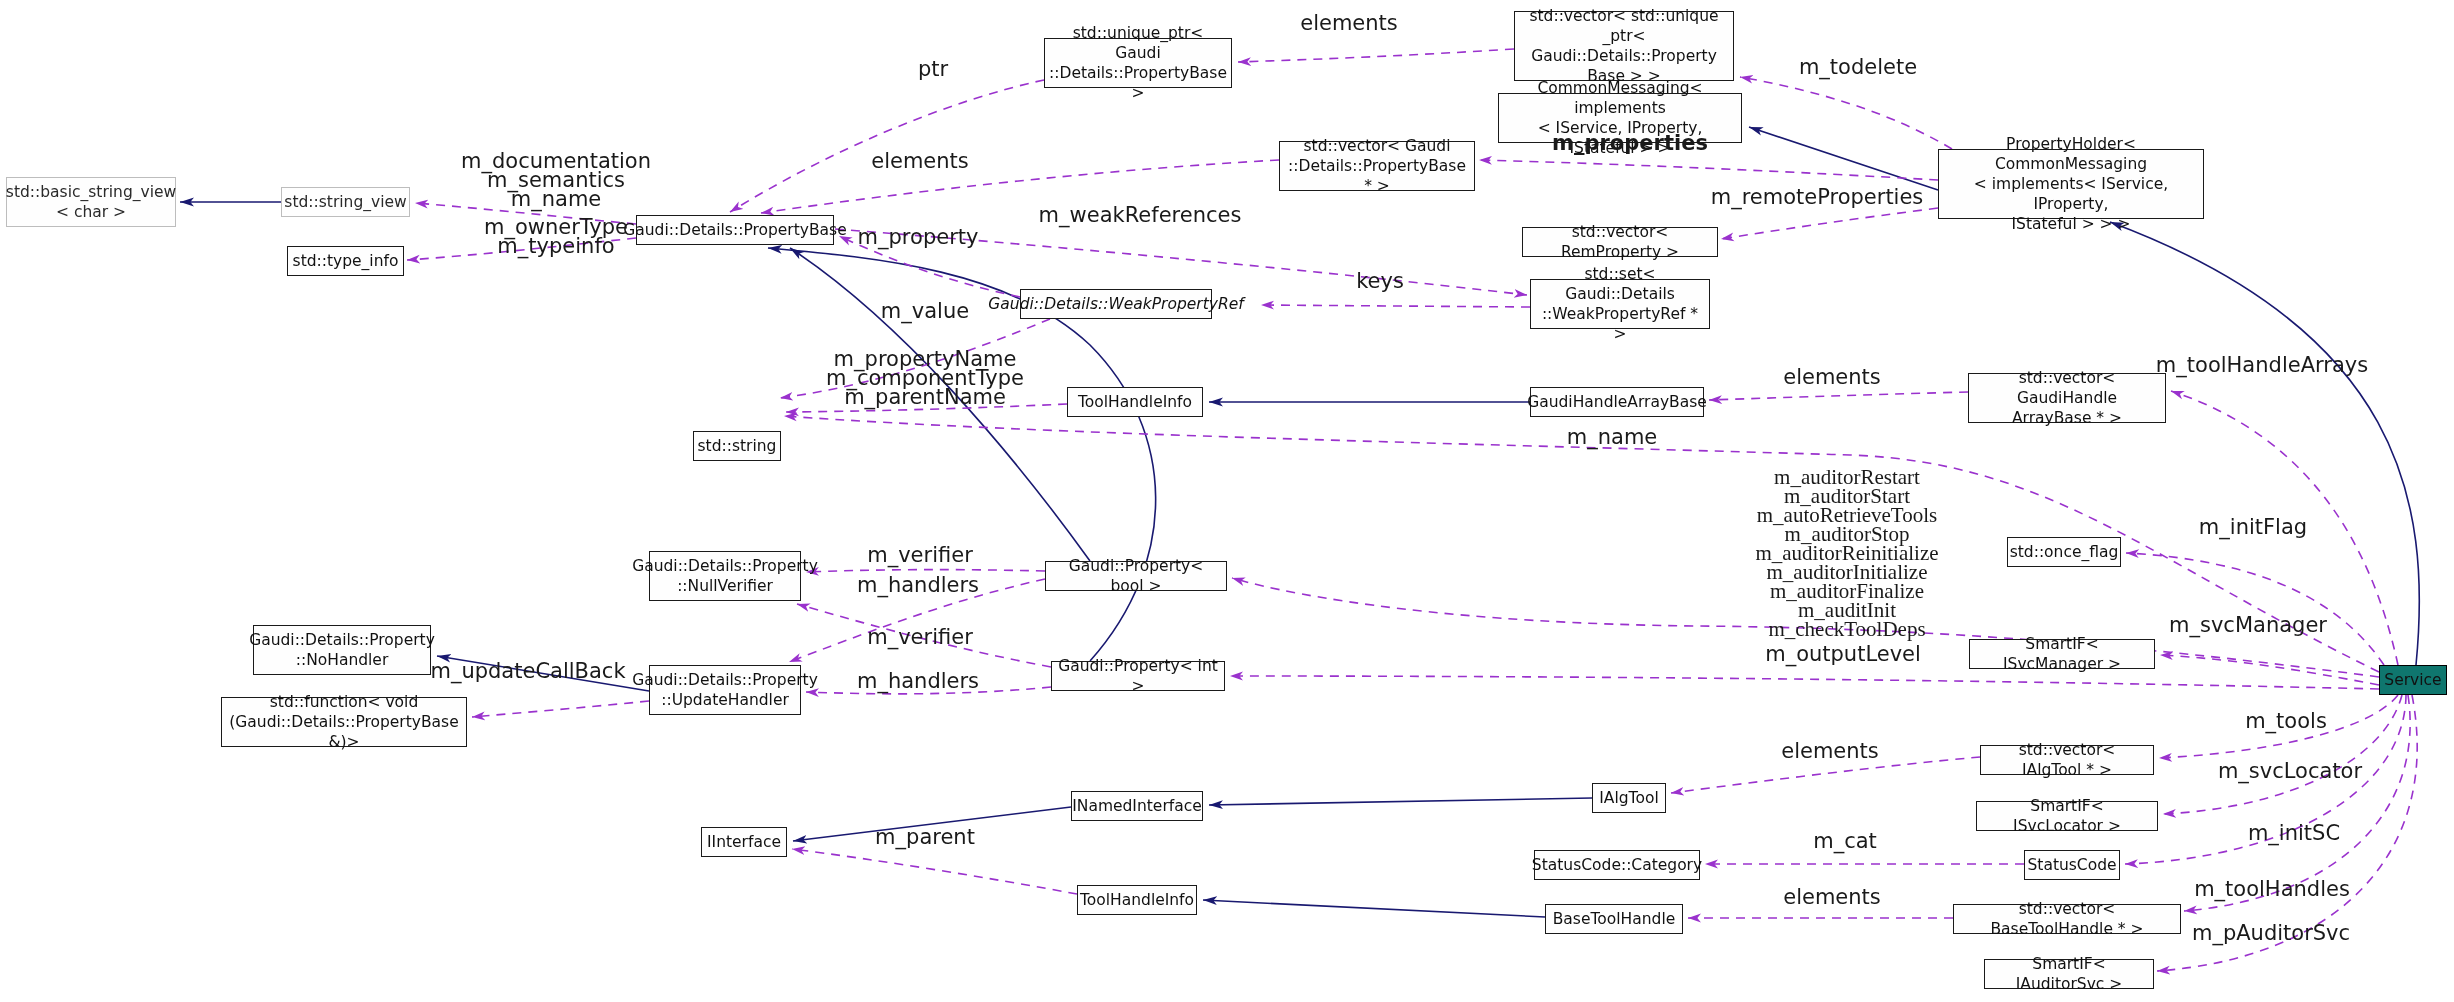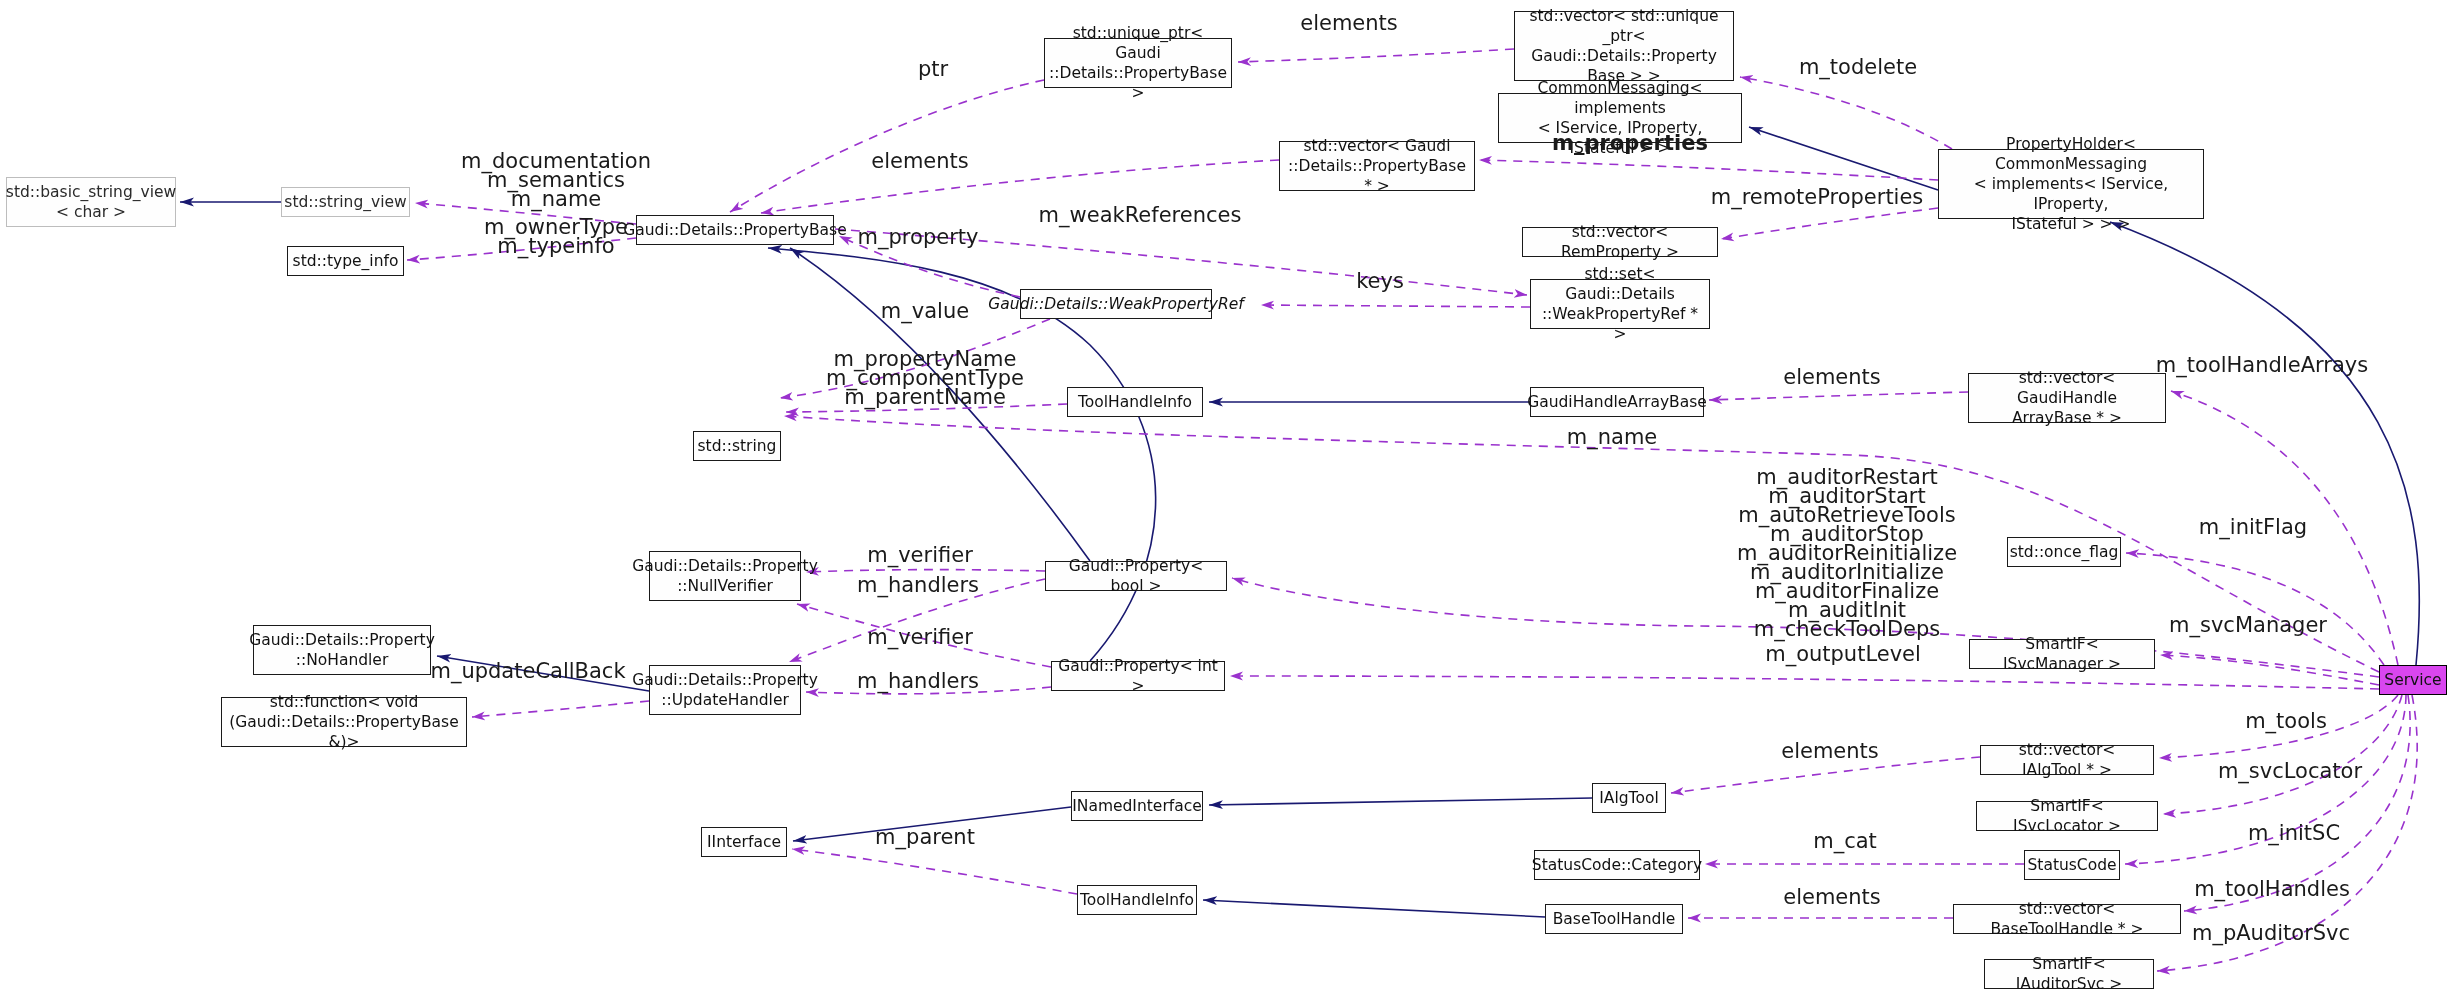--- a/index.html
+++ b/index.html
@@ -4,21 +4,21 @@
 <style>
   html,body{margin:0;padding:0;}
   body{width:2454px;height:1002px;background:#ffffff;overflow:hidden;
        font-family:"DejaVu Sans","Liberation Sans",sans-serif;}
   .canvas{position:relative;width:2454px;height:1002px;background:#ffffff;}
   svg.edges{position:absolute;left:0;top:0;width:2454px;height:1002px;}
   .node{position:absolute;box-sizing:border-box;border:1.5px solid #1a1a1a;background:#fefefe;
         display:flex;align-items:center;justify-content:center;text-align:center;
         white-space:pre-line;font-size:15.5px;line-height:20px;color:#111;padding:0 6px;}
   .node.muted{border-color:#bdbdbd;color:#2a2a2a;}
-  .node.focus{background:#d946ef;border-color:#000;}
+  .node.focus{background:#0f766e;border-color:#000;}
   .elabel{position:absolute;transform:translateX(-50%);white-space:pre-line;text-align:center;
           font-size:21px;line-height:19px;color:#1a1a1a;}
 </style>
 </head>
 <body>
 
 <div class="canvas">
 
   <svg class="edges" viewBox="0 0 2454 1002">
     <defs>
@@ -146,21 +146,21 @@
   <div class="elabel" style="left:1140px;top:206px;">m_weakReferences</div>
   <div class="elabel" style="left:918px;top:228px;">m_property</div>
   <div class="elabel" style="left:1380px;top:272px;">keys</div>
   <div class="elabel" style="left:925px;top:302px;">m_value</div>
   <div class="elabel" style="left:925px;top:350px;">m_propertyName
 m_componentType
 m_parentName</div>
   <div class="elabel" style="left:1832px;top:368px;">elements</div>
   <div class="elabel" style="left:2262px;top:356px;">m_toolHandleArrays</div>
   <div class="elabel" style="left:1612px;top:428px;">m_name</div>
-  <div class="elabel" style="left:1847px;top:468px;">m_auditorRestart
+  <div class="elabel" style="left:1847px;top:468px;font-family:Liberation Serif, serif;">m_auditorRestart
 m_auditorStart
 m_autoRetrieveTools
 m_auditorStop
 m_auditorReinitialize
 m_auditorInitialize
 m_auditorFinalize
 m_auditInit
 m_checkToolDeps</div>
   <div class="elabel" style="left:2253px;top:518px;">m_initFlag</div>
   <div class="elabel" style="left:920px;top:546px;">m_verifier</div>

